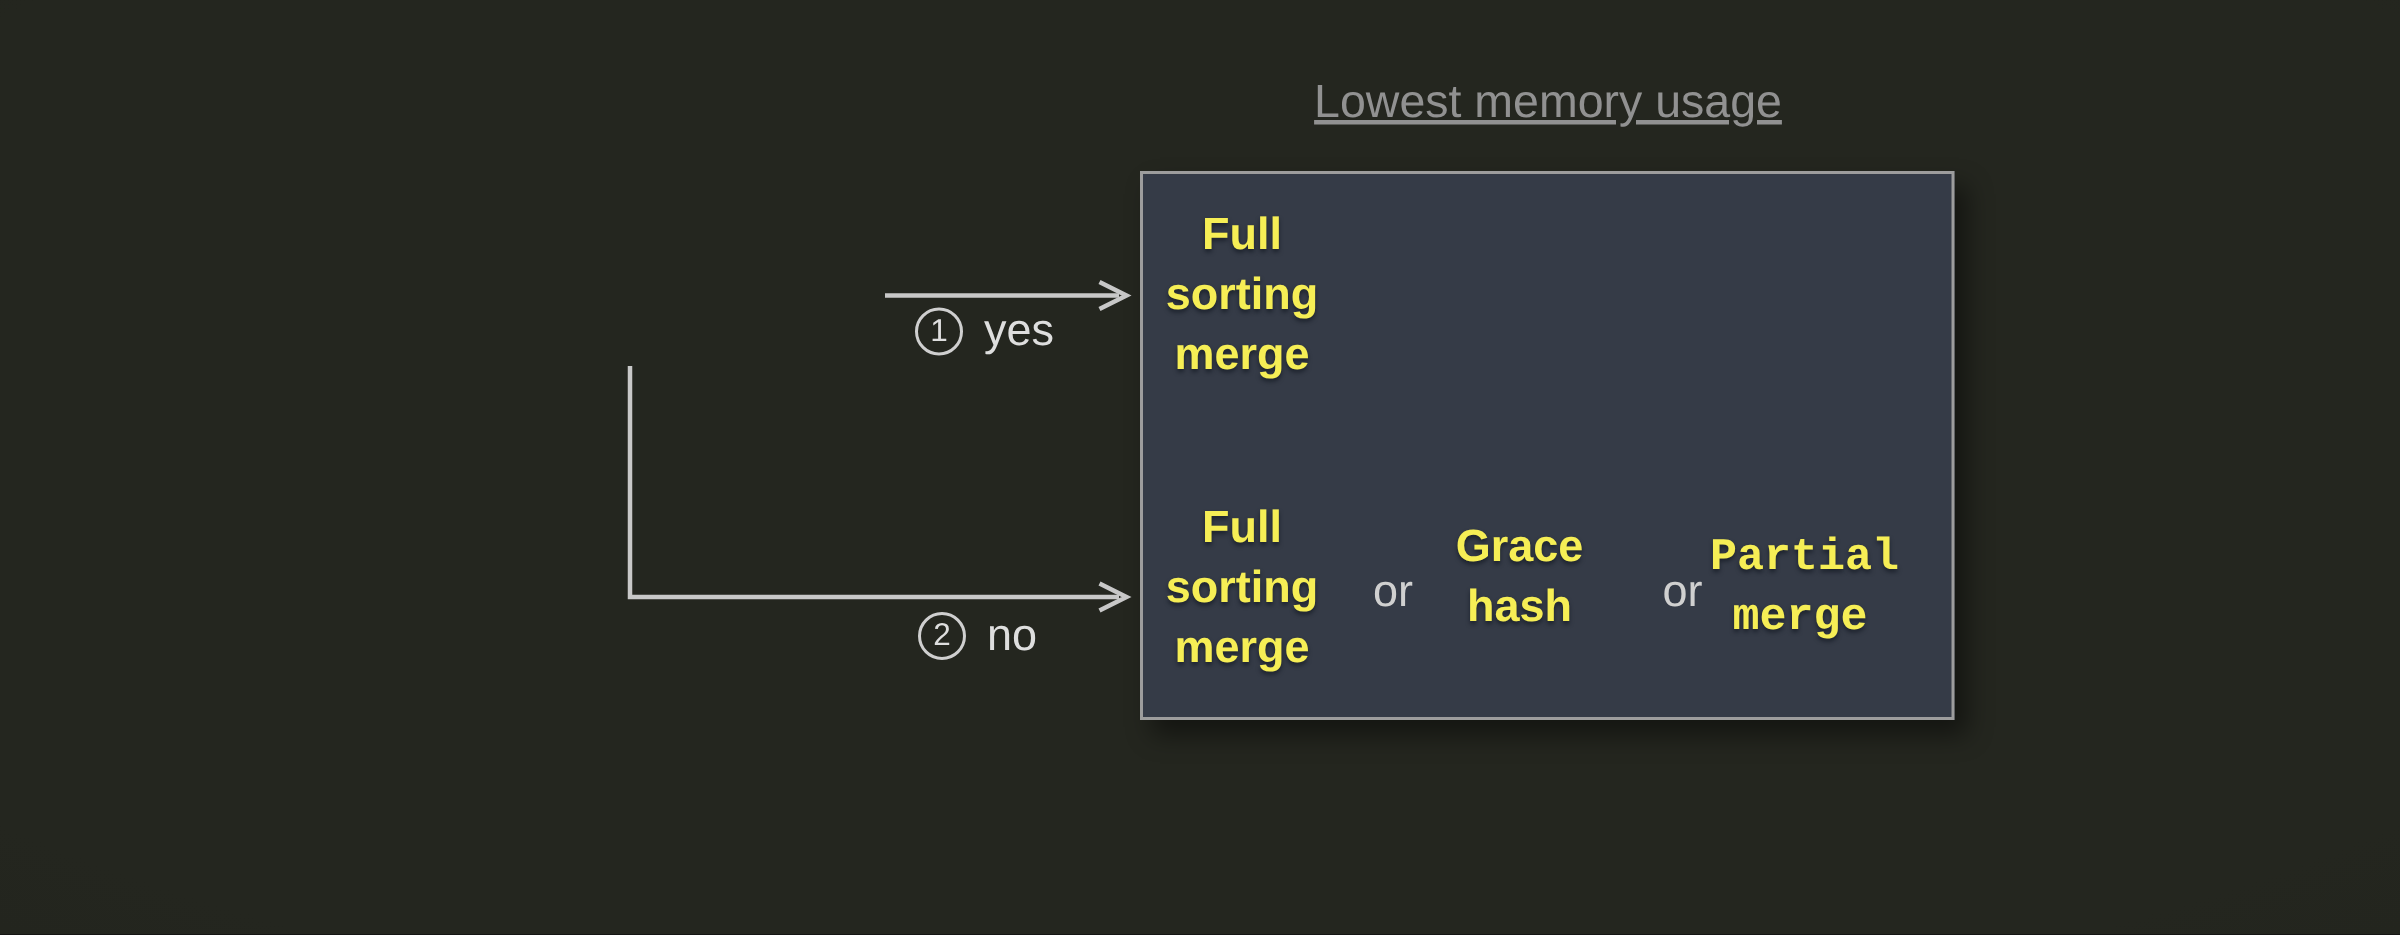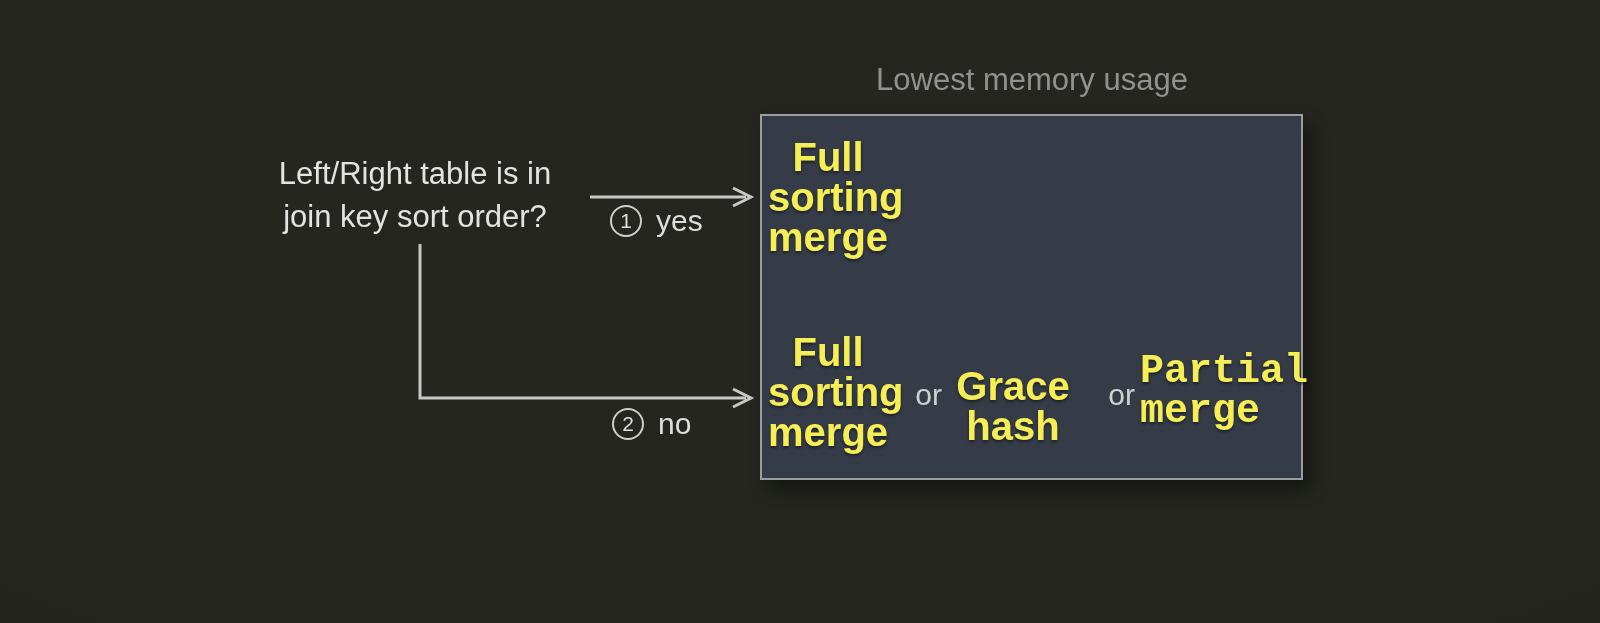--- a/index.html
+++ b/index.html
@@ -37,53 +37,51 @@
   .branch-no{left:612px;top:407px;}
   .num-badge{
     display:inline-flex;align-items:center;justify-content:center;
     width:32px;height:32px;border:2px solid #cfcfcf;border-radius:50%;
     font-size:21px;color:#dedede;flex:0 0 auto;
   }
   .mem-label{
     position:absolute;left:832px;width:400px;text-align:center;
     font-size:31px;
   }
-  .mem-top{top:62px;color:var(--muted-label);}
+  .mem-top{top:50px;color:var(--muted-label);text-decoration:underline;}
   .mem-bottom{top:486px;color:var(--muted-label-bottom);}
   .matrix-box{
     position:absolute;left:760px;top:114px;width:543px;height:366px;
     background:var(--box-fill);
     border:2px solid var(--box-border);
     box-shadow:8px 10px 16px rgba(0,0,0,0.45);
   }
   .algo{
     position:absolute;width:120px;
     color:var(--highlight-text);
-    font-size:40px;font-weight:bold;line-height:40px;
+    font-size:30px;font-weight:bold;line-height:40px;
     text-align:center;white-space:pre-line;
     text-shadow:0 2px 3px rgba(8,12,22,0.55);
   }
   .or-sep{
     position:absolute;width:60px;text-align:right;
     color:#d0d0d0;font-size:30px;line-height:36px;
   }
   .algo-sorted{left:768px;top:137px;}
   .algo-unsorted-1{left:768px;top:332px;}
   .or-1{left:882px;top:377px;}
-  .algo-unsorted-2{left:953px;top:366px;}
+  .algo-unsorted-2{left:953px;top:345px;}
   .or-2{left:1075px;top:377px;}
   .algo-unsorted-3{left:1140px;top:352px;font-family:Liberation Mono, monospace;}
 </style>
 </head>
 <body>
 
 <div class="canvas">
 
-  <div class="question">Left/Right table is in
-join key sort order?</div>
 
   <svg class="connector-svg" viewBox="0 0 1600 623" xmlns="http://www.w3.org/2000/svg">
     <g>
       <line x1="590" y1="197" x2="746" y2="197"></line>
       <path d="M733 188 L751 197 L733 206"></path>
     </g>
     <g>
       <path d="M420 244 L420 398 L746 398"></path>
       <path d="M733 389 L751 398 L733 407"></path>
     </g>

